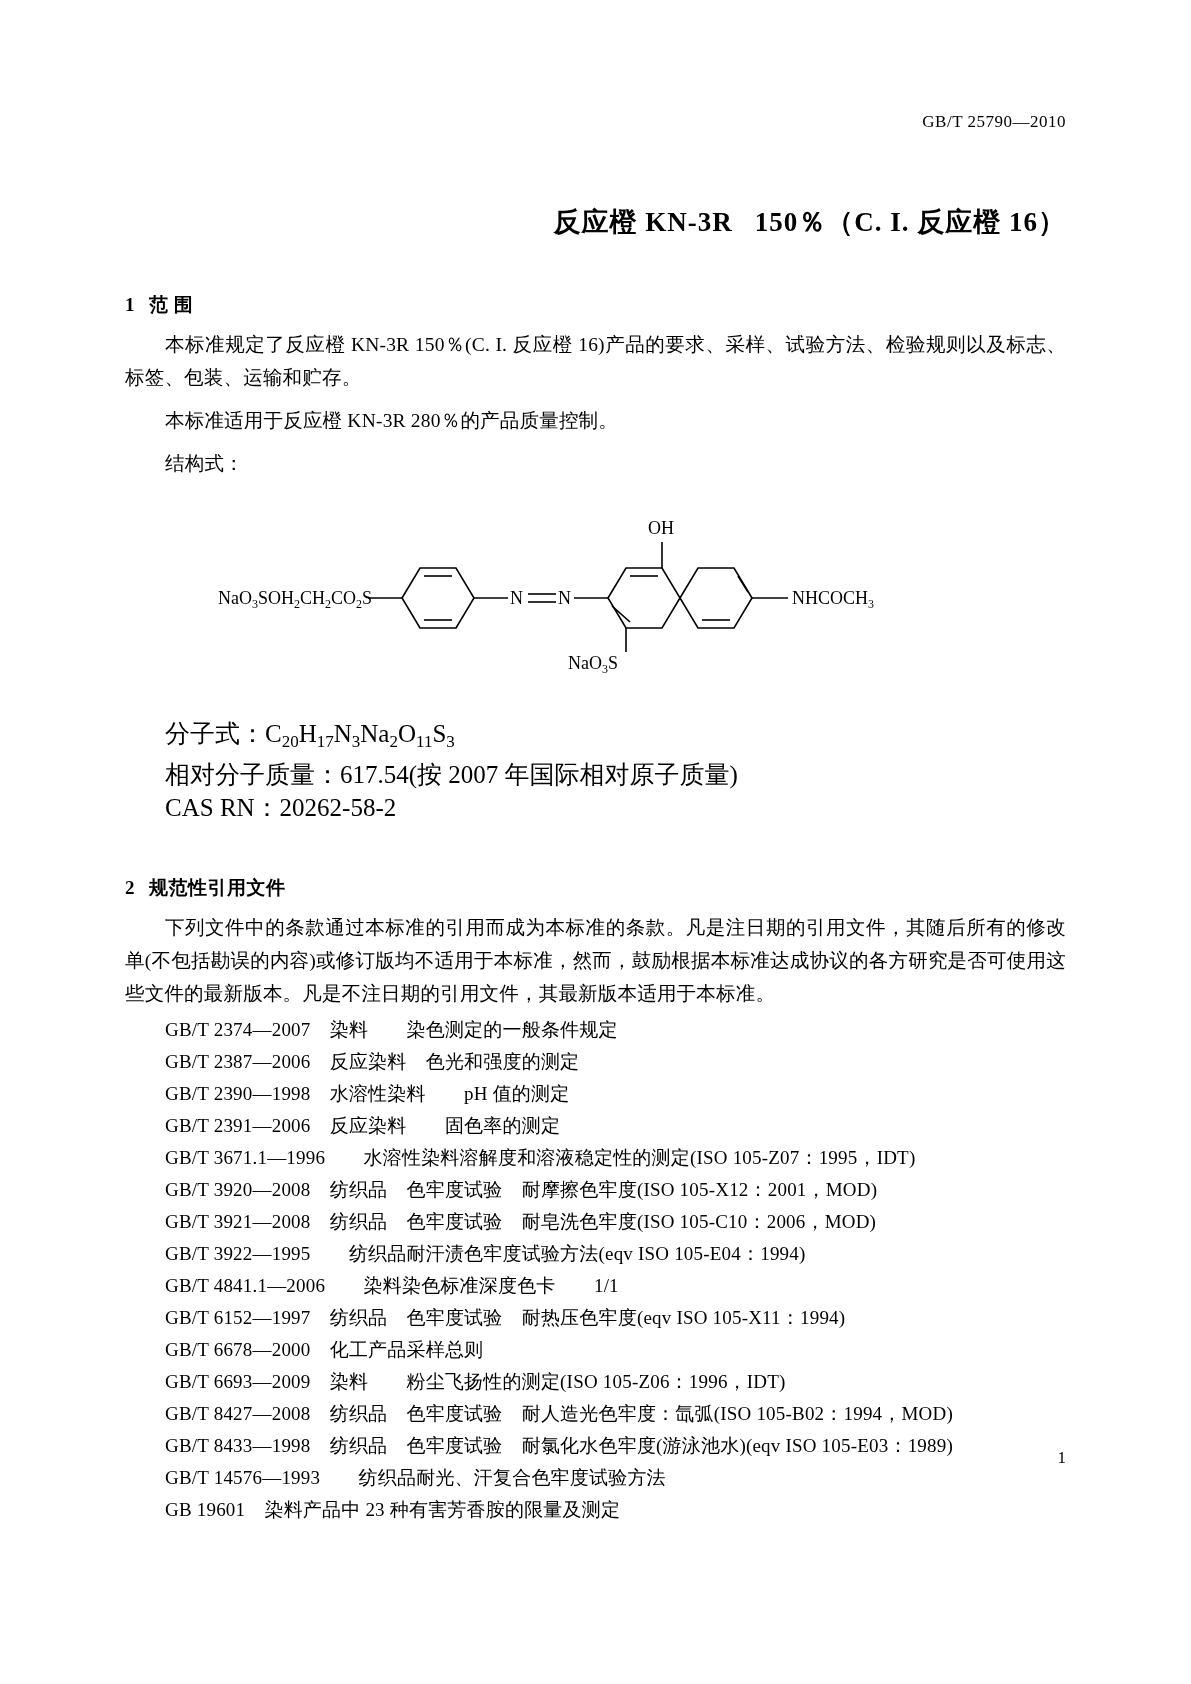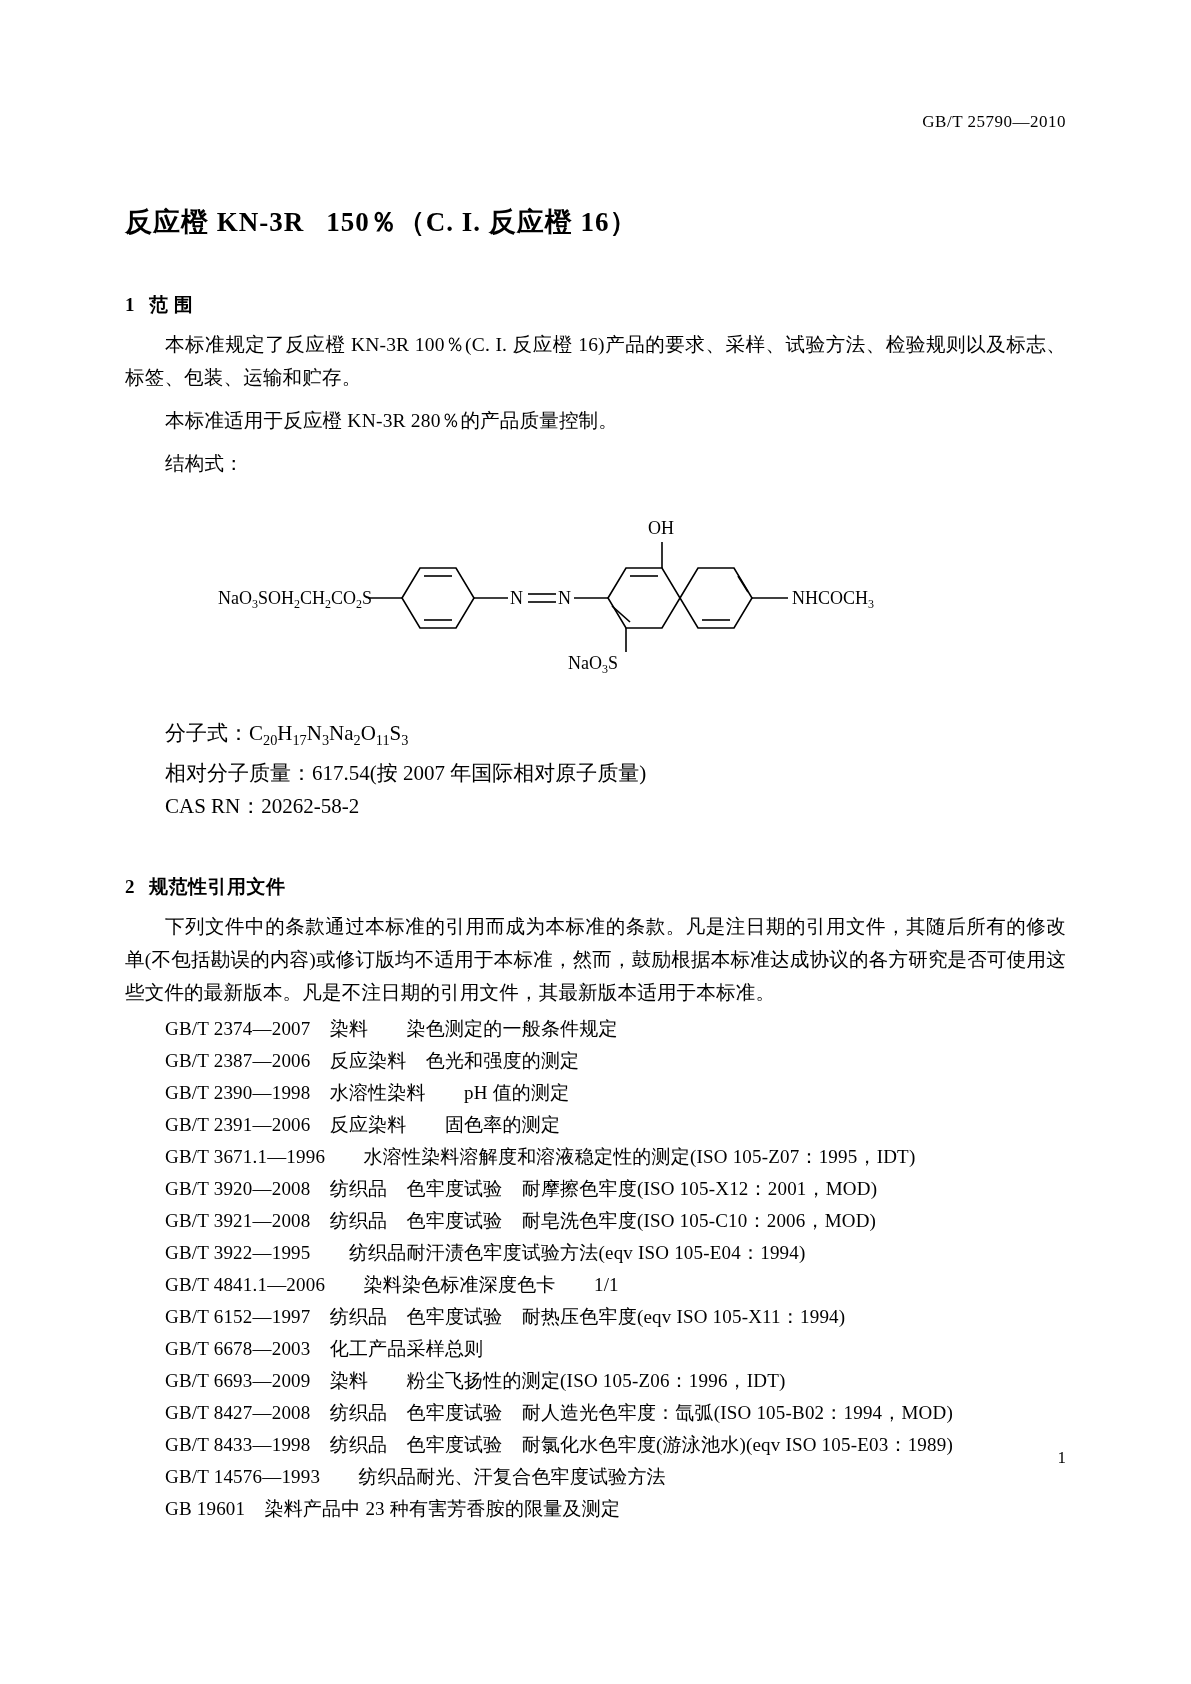--- a/index.html
+++ b/index.html
@@ -23,21 +23,21 @@
     padding: 0 125px;
   }
   .header {
     text-align: right;
     font-size: 17px;
     letter-spacing: 0.5px;
     padding-top: 112px;
     font-family: "Liberation Serif", serif;
   }
   .doc-title {
-    text-align: left;
+    text-align: right;
     font-size: 27px;
     font-weight: bold;
     margin-top: 72px;
     letter-spacing: 1px;
     font-family: "Liberation Serif", "DejaVu Serif", serif;
   }
   .doc-title .gap { display: inline-block; width: 22px; }
   .section-head {
     font-size: 19px;
     font-weight: bold;
@@ -59,21 +59,21 @@
   .ref-item {
     font-size: 19px;
     line-height: 32px;
     padding-left: 40px;
     letter-spacing: 0.2px;
     white-space: nowrap;
   }
   .formula-block {
     margin-top: 12px;
     padding-left: 40px;
-    font-size: 21px;
+    font-size: 25px;
     line-height: 31px;
   }
   .formula-block div { margin-bottom: 2px; }
   sub { font-size: 0.68em; vertical-align: -0.32em; }
   .struct {
     margin-top: 26px;
     margin-bottom: 10px;
     height: 200px;
     position: relative;
   }
@@ -94,21 +94,21 @@
   <div class="header">GB/T 25790—2010</div>
 
   <div class="doc-title">
     <span>反应橙 KN-3R</span><span class="gap"></span><span>150％（C. I. 反应橙 16）</span>
   </div>
 
   <div class="section-head">
     <span class="num">1</span><span>范 围</span>
   </div>
 
-  <p class="para indent">本标准规定了反应橙 KN-3R 100％(C. I. 反应橙 16)产品的要求、采样、试验方法、检验规则以及标志、标签、包装、运输和贮存。</p>
+  <p class="para indent">本标准规定了反应橙 KN-3R 150％(C. I. 反应橙 16)产品的要求、采样、试验方法、检验规则以及标志、标签、包装、运输和贮存。</p>
   <p class="para indent">本标准适用于反应橙 KN-3R 280％的产品质量控制。</p>
   <p class="para indent">结构式：</p>
 
   <div class="struct">
     <svg width="760" height="185" viewBox="0 0 760 185">
       <g stroke="#000" stroke-width="1.6" fill="none">
 
         <line x1="152" y1="92" x2="186" y2="92"></line>
 
         <polygon points="186,92 204,62 240,62 258,92 240,122 204,122"></polygon>
@@ -165,21 +165,21 @@
     <div class="ref-item">GB/T 2374—2007　染料　　染色测定的一般条件规定</div>
     <div class="ref-item">GB/T 2387—2006　反应染料　色光和强度的测定</div>
     <div class="ref-item">GB/T 2390—1998　水溶性染料　　pH 值的测定</div>
     <div class="ref-item">GB/T 2391—2006　反应染料　　固色率的测定</div>
     <div class="ref-item">GB/T 3671.1—1996　　水溶性染料溶解度和溶液稳定性的测定(ISO 105-Z07：1995，IDT)</div>
     <div class="ref-item">GB/T 3920—2008　纺织品　色牢度试验　耐摩擦色牢度(ISO 105-X12：2001，MOD)</div>
     <div class="ref-item">GB/T 3921—2008　纺织品　色牢度试验　耐皂洗色牢度(ISO 105-C10：2006，MOD)</div>
     <div class="ref-item">GB/T 3922—1995　　纺织品耐汗渍色牢度试验方法(eqv ISO 105-E04：1994)</div>
     <div class="ref-item">GB/T 4841.1—2006　　染料染色标准深度色卡　　1/1</div>
     <div class="ref-item">GB/T 6152—1997　纺织品　色牢度试验　耐热压色牢度(eqv ISO 105-X11：1994)</div>
-    <div class="ref-item">GB/T 6678—2003　化工产品采样总则</div>
+    <div class="ref-item">GB/T 6678—2000　化工产品采样总则</div>
     <div class="ref-item">GB/T 6693—2009　染料　　粉尘飞扬性的测定(ISO 105-Z06：1996，IDT)</div>
     <div class="ref-item">GB/T 8427—2008　纺织品　色牢度试验　耐人造光色牢度：氙弧(ISO 105-B02：1994，MOD)</div>
     <div class="ref-item">GB/T 8433—1998　纺织品　色牢度试验　耐氯化水色牢度(游泳池水)(eqv ISO 105-E03：1989)</div>
     <div class="ref-item">GB/T 14576—1993　　纺织品耐光、汗复合色牢度试验方法</div>
     <div class="ref-item">GB 19601　染料产品中 23 种有害芳香胺的限量及测定</div>
   </div>
 
   <div class="pagenum">1</div>
 </div>
 

